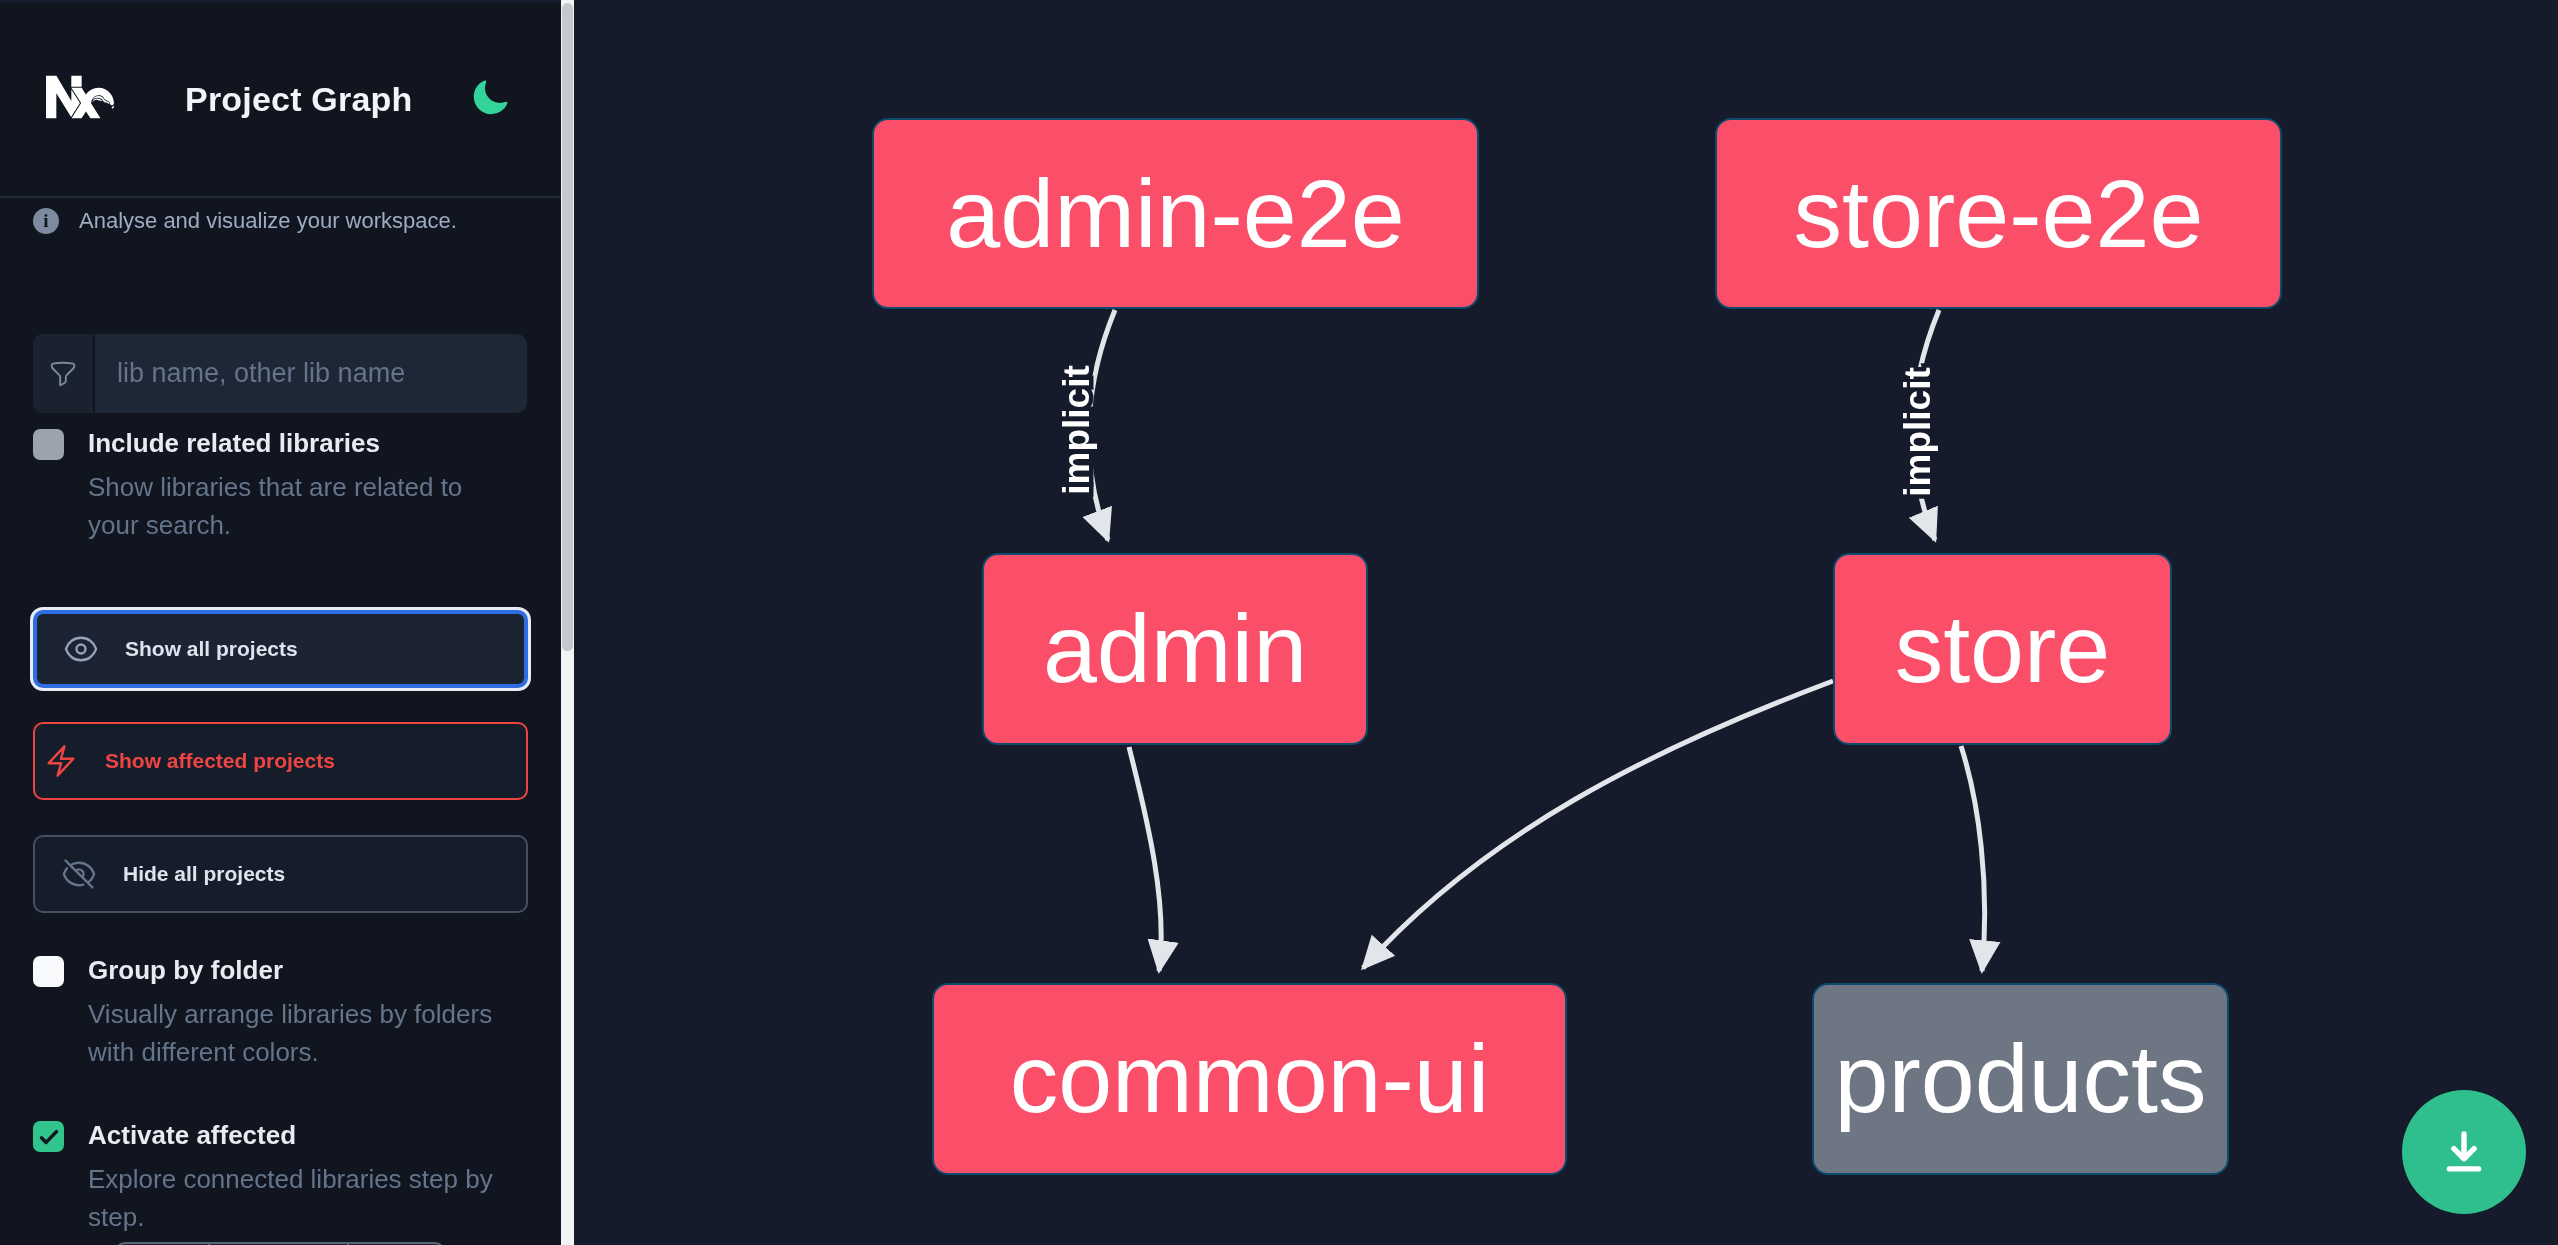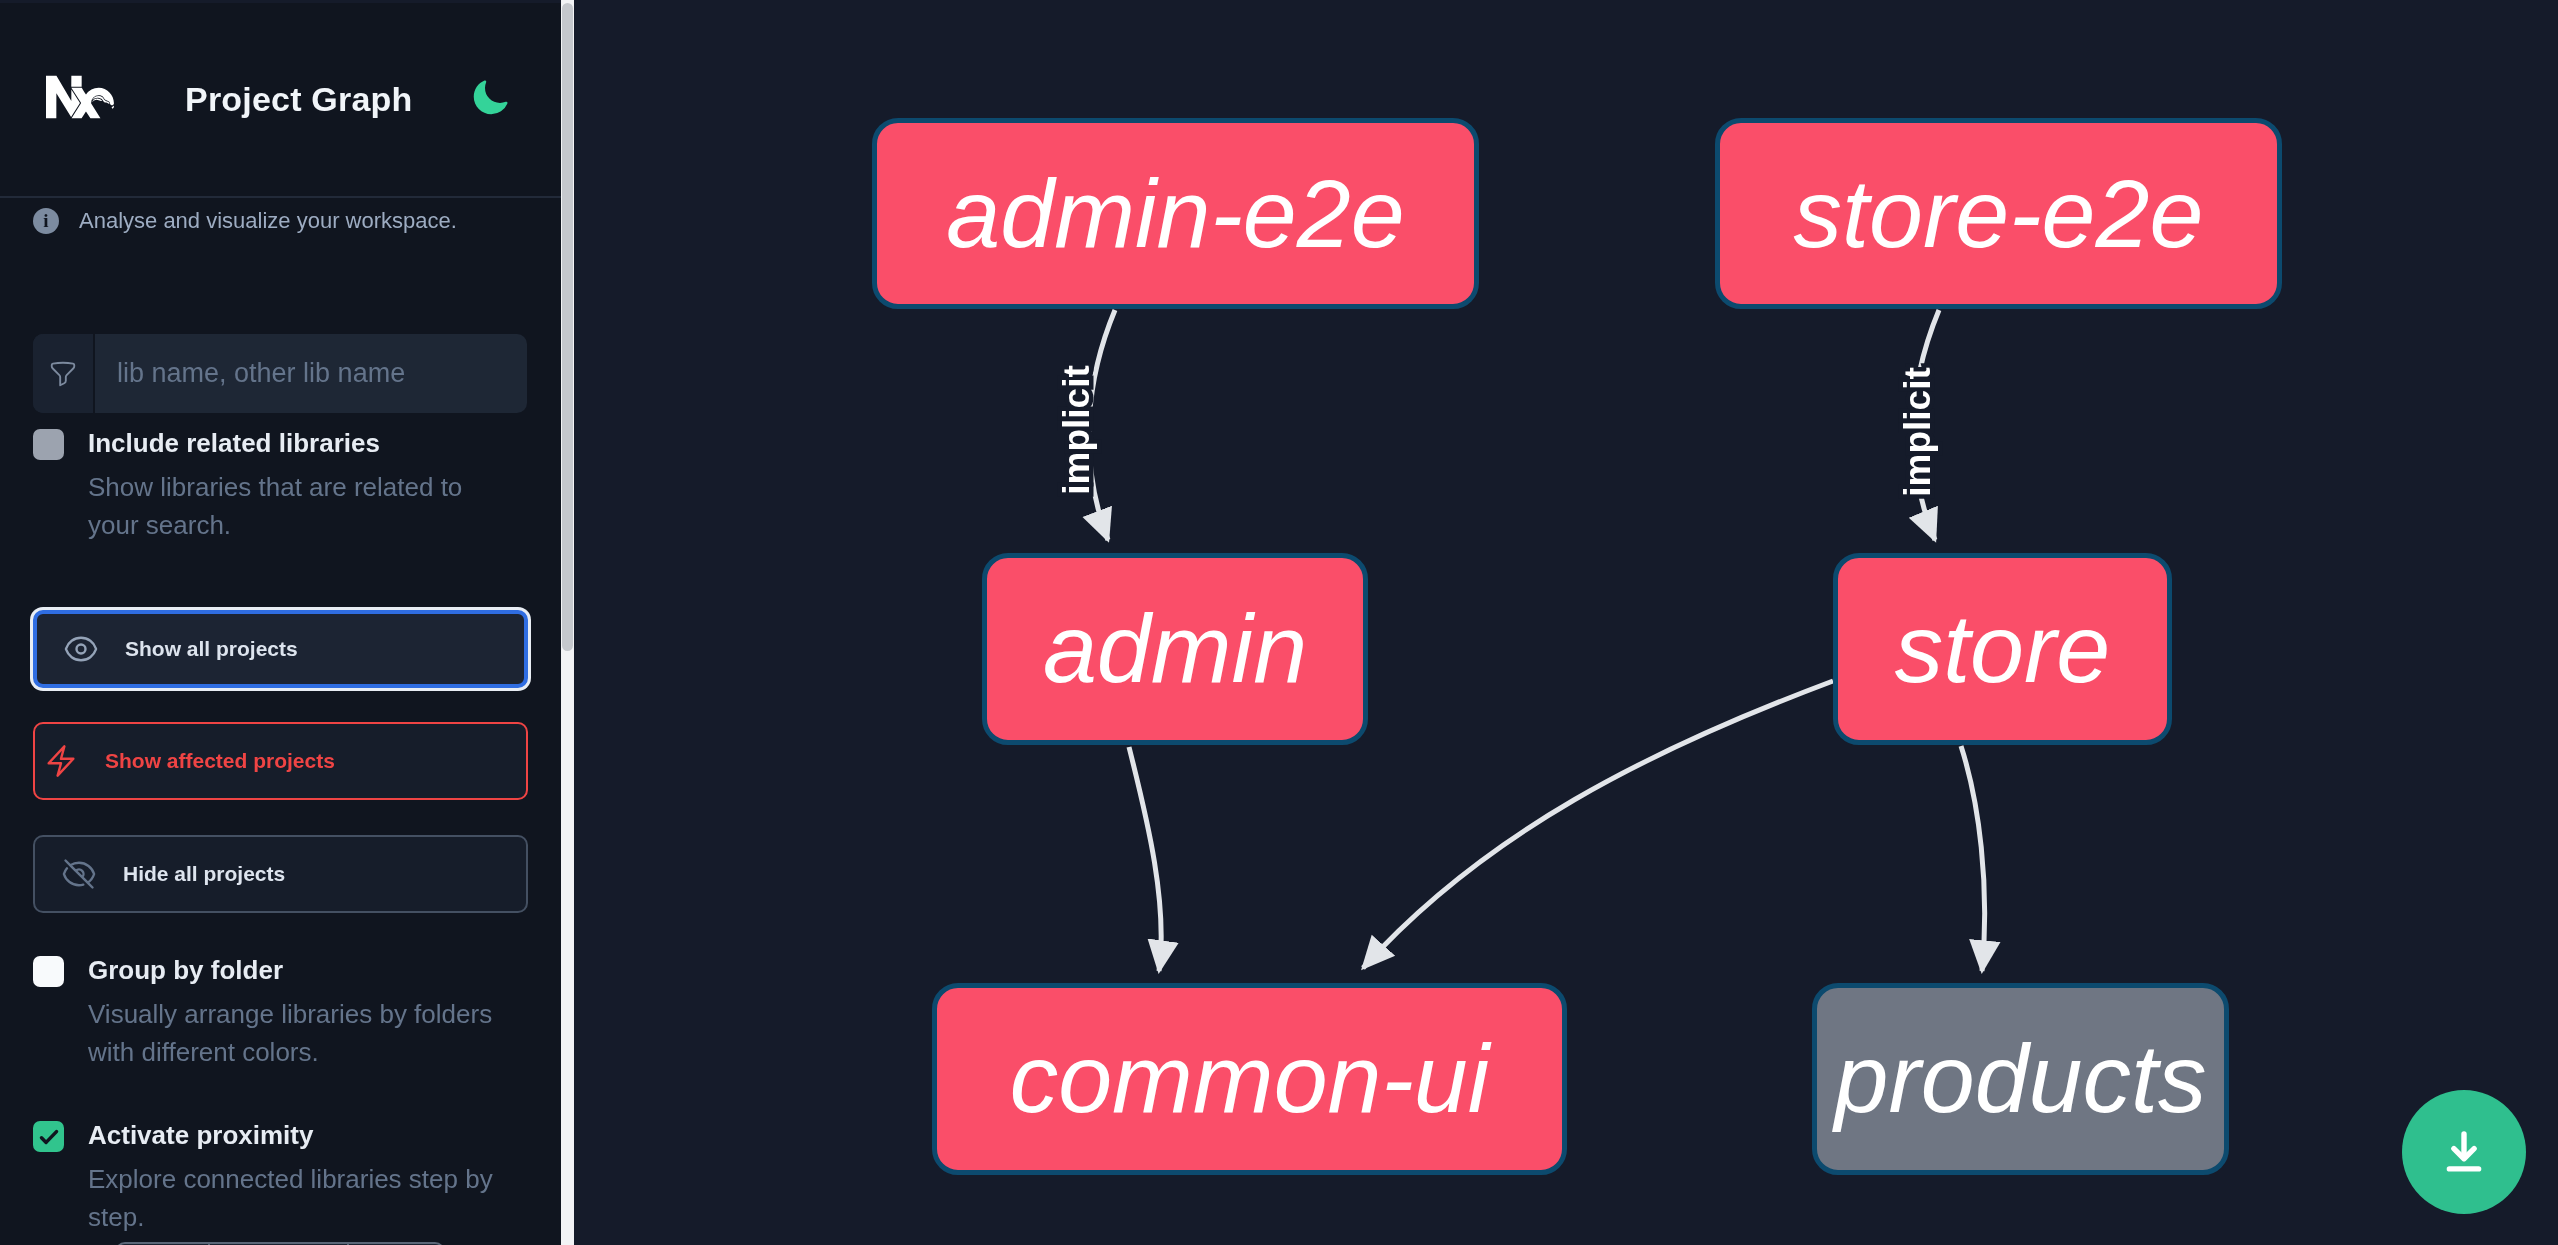--- a/index.html
+++ b/index.html
@@ -60,22 +60,22 @@
   .sb-scroll-track { position:absolute; left:561px; top:0; width:13px; height:1245px;
                      background:#f2f3f5; z-index:4; }
   .sb-scroll-thumb { position:absolute; left:1px; top:3px; width:11px; height:648px;
                      background:#c5c8cd; border-radius:6px; }
 
   
   .canvas { position:absolute; left:574px; top:0; width:1984px; height:1245px;
             background:#151b2a; }
   .edges { position:absolute; left:0; top:0; }
   .gnode { position:absolute; display:flex; align-items:center; justify-content:center;
-           border:5px solid #0c4a6e; border-radius:26px; color:#ffffff; font-size:97px;
-           cursor:pointer; z-index:2;font-style:italic; }
+           border:2px solid #0c4a6e; border-radius:16px; color:#ffffff; font-size:97px;
+           cursor:pointer; z-index:2; }
   .gnode.pink { background:#fa4e69; }
   .gnode.grey { background:#6f7683; }
   .edge-label { font-size:37px; font-weight:700; fill:#ffffff; stroke:#151b2a; stroke-width:9px;
                 paint-order:stroke; text-anchor:middle; dominant-baseline:central;
                 font-family:"Liberation Sans", sans-serif; }
 
   .dl-btn { position:absolute; left:1828px; top:1090px; width:124px; height:124px;
             border-radius:50%; background:#2fbf8e; border:none; cursor:pointer;
             display:flex; align-items:center; justify-content:center; z-index:5; }
 </style>
@@ -145,21 +145,21 @@
       <span class="chk-label">Group by folder</span>
       <div class="chk-desc">Visually arrange libraries by folders with different colors.</div>
     </div>
 
     <div class="chk-row" style="top:1116px;">
       <span class="chk-box chk-green">
         <svg width="24" height="24" viewBox="0 0 24 24" fill="none" stroke="#10151f" stroke-width="3.5" stroke-linecap="round" stroke-linejoin="round">
             <path d="M4.5 12.8l4.6 4.6L19.5 6.6"></path>
           </svg>
       </span>
-      <span class="chk-label">Activate proximity</span>
+      <span class="chk-label">Activate affected</span>
       <div class="chk-desc">Explore connected libraries step by step.</div>
     </div>
 
     <div class="stepper">
       <div class="cell" style="width:94px;"></div>
       <div class="cell" style="width:139px;"></div>
       <div class="cell" style="width:95px;"></div>
     </div>
   </aside>
 

